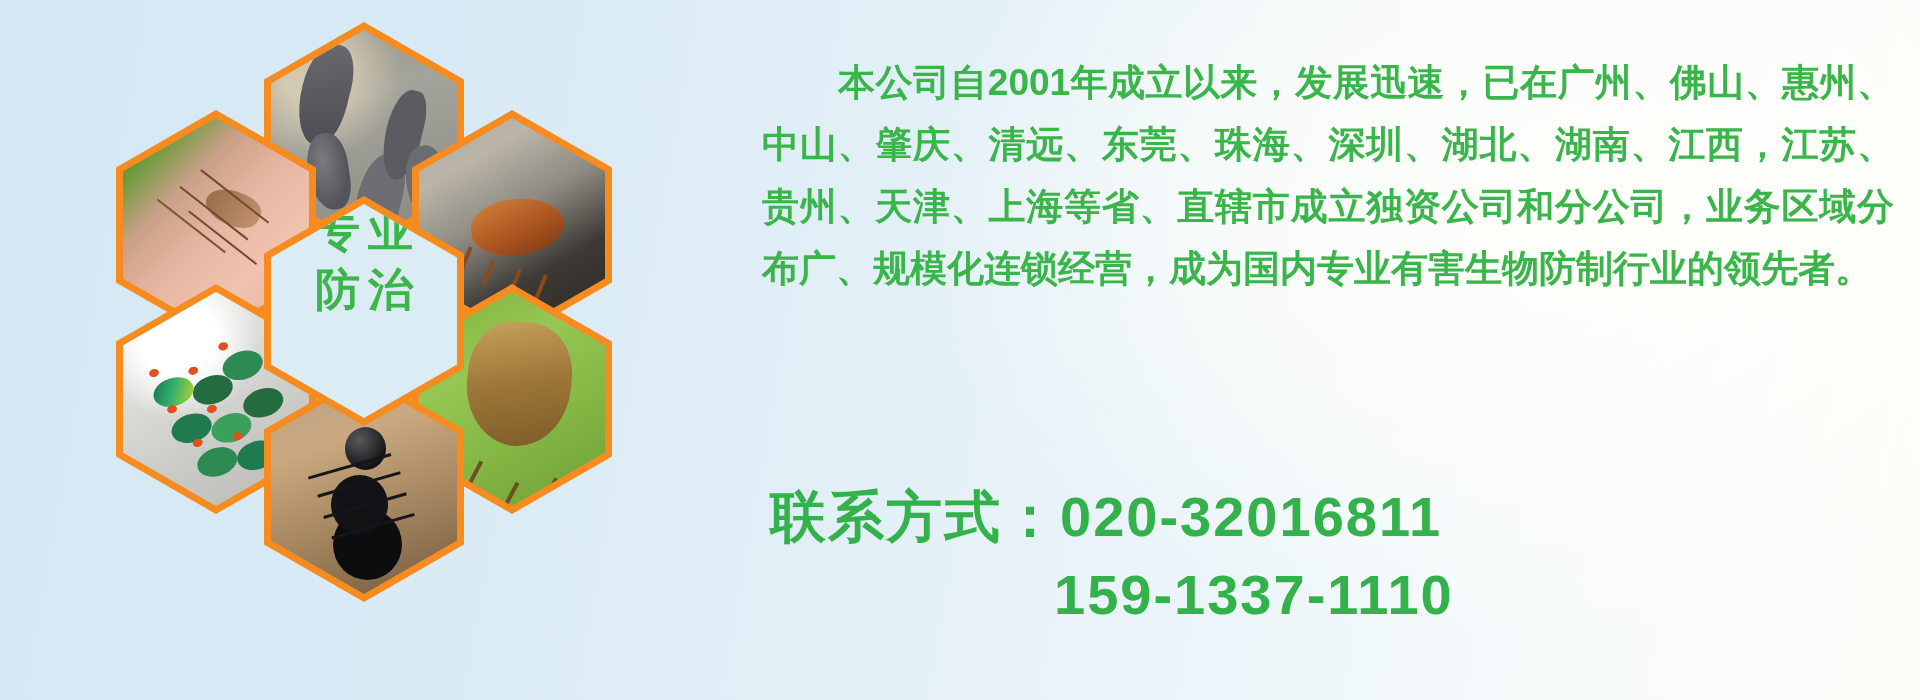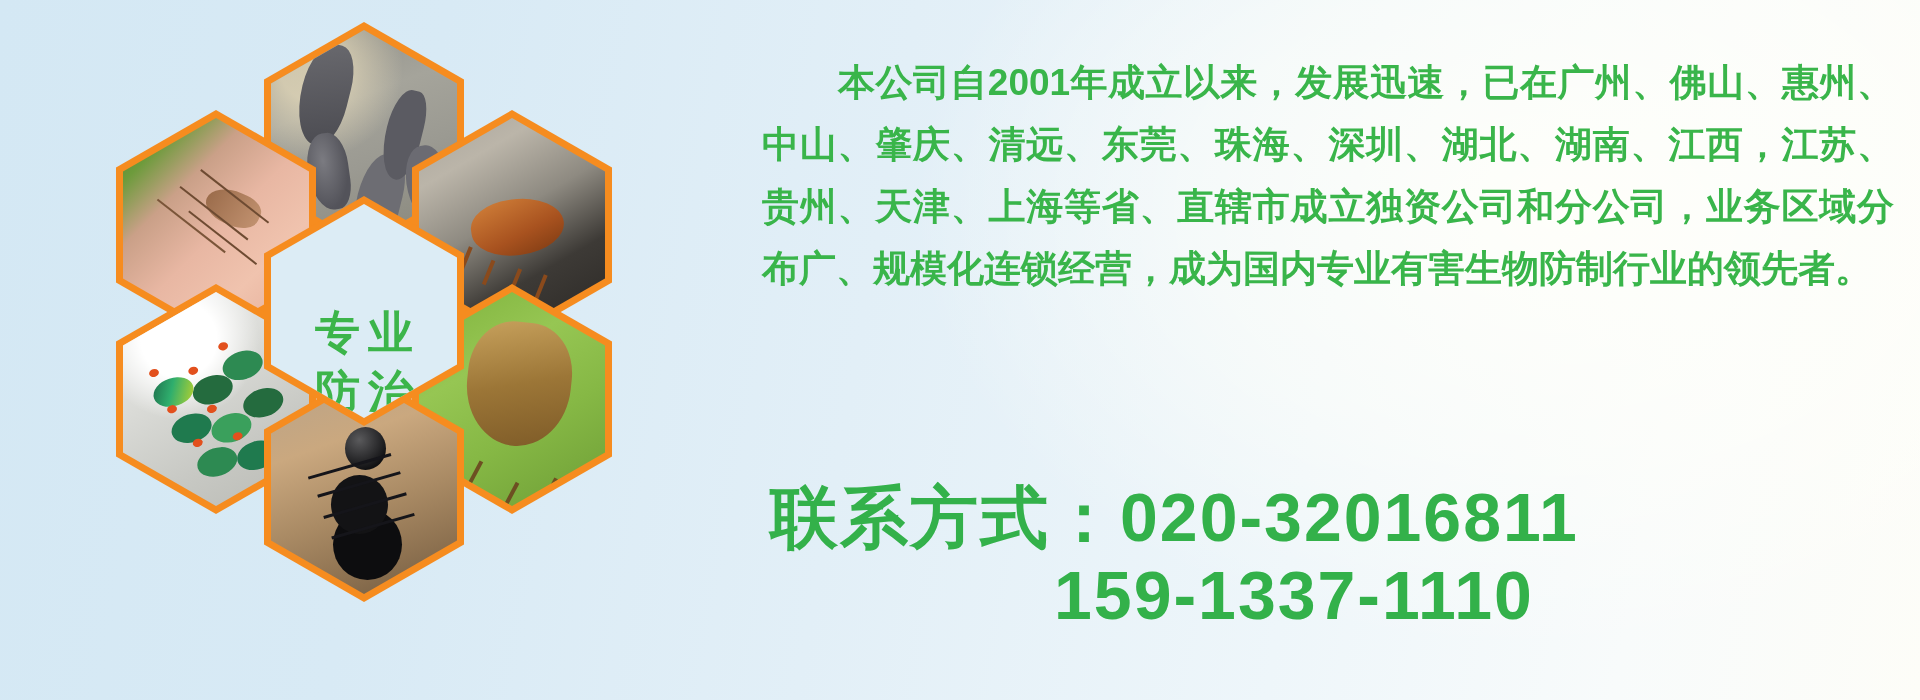--- a/index.html
+++ b/index.html
@@ -56,21 +56,21 @@
   .hex-ll     { left: 30px;  top: 288px; }
   .hex-bot    { left: 178px; top: 376px; }
   .hex-lr     { left: 326px; top: 288px; }
 
   
   .hex-center .hex-inner {
     background: #dcecf5;
     display: flex;
     flex-direction: column;
     align-items: center;
-    justify-content: flex-end;
+    justify-content: flex-start;
     gap: 6px;
   }
   .center-line {
     color: #3cb54a;
     font-weight: bold;
     font-size: 45px;
     letter-spacing: 8px;
     text-indent: 8px;
     line-height: 1.18;
     white-space: nowrap;
@@ -225,21 +225,21 @@
     margin: 0;
   }
   #contact {
     position: absolute;
     left: 770px;
     top: 478px;
     width: 1110px;
   }
   .contact-line {
     color: #33b14a;
-    font-size: 68px;
+    font-size: 56px;
     font-weight: bold;
     line-height: 78px;
     letter-spacing: 2px;
     white-space: nowrap;
   }
   .contact-line.second { padding-left: 284px; }
 </style>
 </head>
 <body>
 

